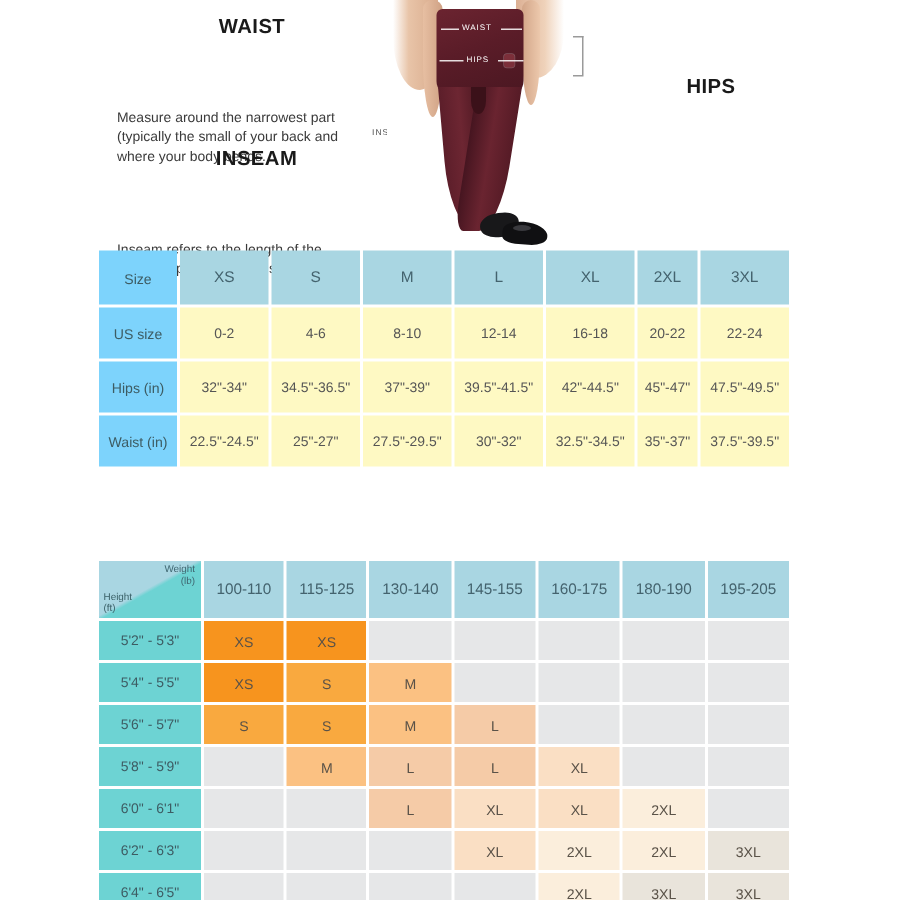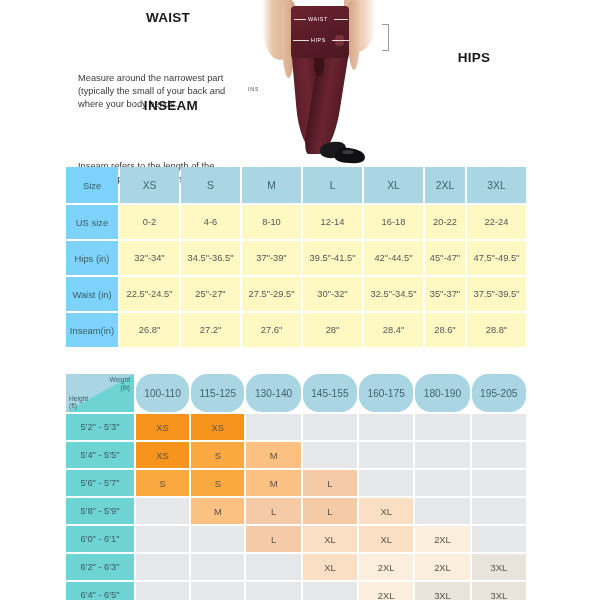--- a/index.html
+++ b/index.html
@@ -201,21 +201,21 @@
     position: relative;
   }
   #fit-table .corner .w-lbl {
     position: absolute; right: 4px; top: 2px;
     font-size: 6.6px; color: #3f6670; text-align: right; line-height: 1.15;
   }
   #fit-table .corner .h-lbl {
     position: absolute; left: 3px; bottom: 2px;
     font-size: 6.6px; color: #3a6067; text-align: left; line-height: 1.15;
   }
-  #fit-table .hdr-weight { background: #a9d6e2; color: #44636e; font-size: 10.2px; height: 38px; border-radius: 16px; }
+  #fit-table .hdr-weight { background: #a9d6e2; color: #44636e; font-size: 10.2px; height: 38px; }
   #fit-table .hdr-height { background: #6dd3d3; color: #3d5c63; font-size: 9.3px; width: 68px; }
   #fit-table .empty { background: #e6e7e8; }
 
   
   .t-xs  { background: #f7941e; }
   .t-s   { background: #f9a93f; }
   .t-m   { background: #fbc182; }
   .t-l   { background: #f5cba7; }
   .t-xl  { background: #fadfc4; }
   .t-2xl { background: #fbeedc; }
@@ -312,30 +312,20 @@
       <tr>
         <td class="hdr-label">Waist (in)</td>
         <td class="cell">22.5"-24.5"</td>
         <td class="cell">25"-27"</td>
         <td class="cell">27.5"-29.5"</td>
         <td class="cell">30"-32"</td>
         <td class="cell">32.5"-34.5"</td>
         <td class="cell">35"-37"</td>
         <td class="cell">37.5"-39.5"</td>
       </tr>
-      <tr>
-        <td class="hdr-label">Inseam(in)</td>
-        <td class="cell">26.8"</td>
-        <td class="cell">27.2"</td>
-        <td class="cell">27.6"</td>
-        <td class="cell">28"</td>
-        <td class="cell">28.4"</td>
-        <td class="cell">28.6"</td>
-        <td class="cell">28.8"</td>
-      </tr>
     </tbody>
   </table>
 
   <table id="fit-table">
     <tbody id="fit-body">
         <tr>
           <td class="corner">
             <div class="w-lbl">
               <div>Weight</div>
               <div>(lb)</div>

